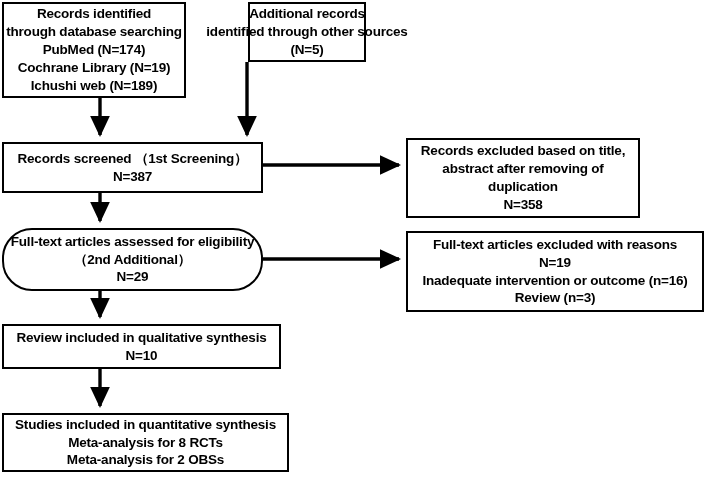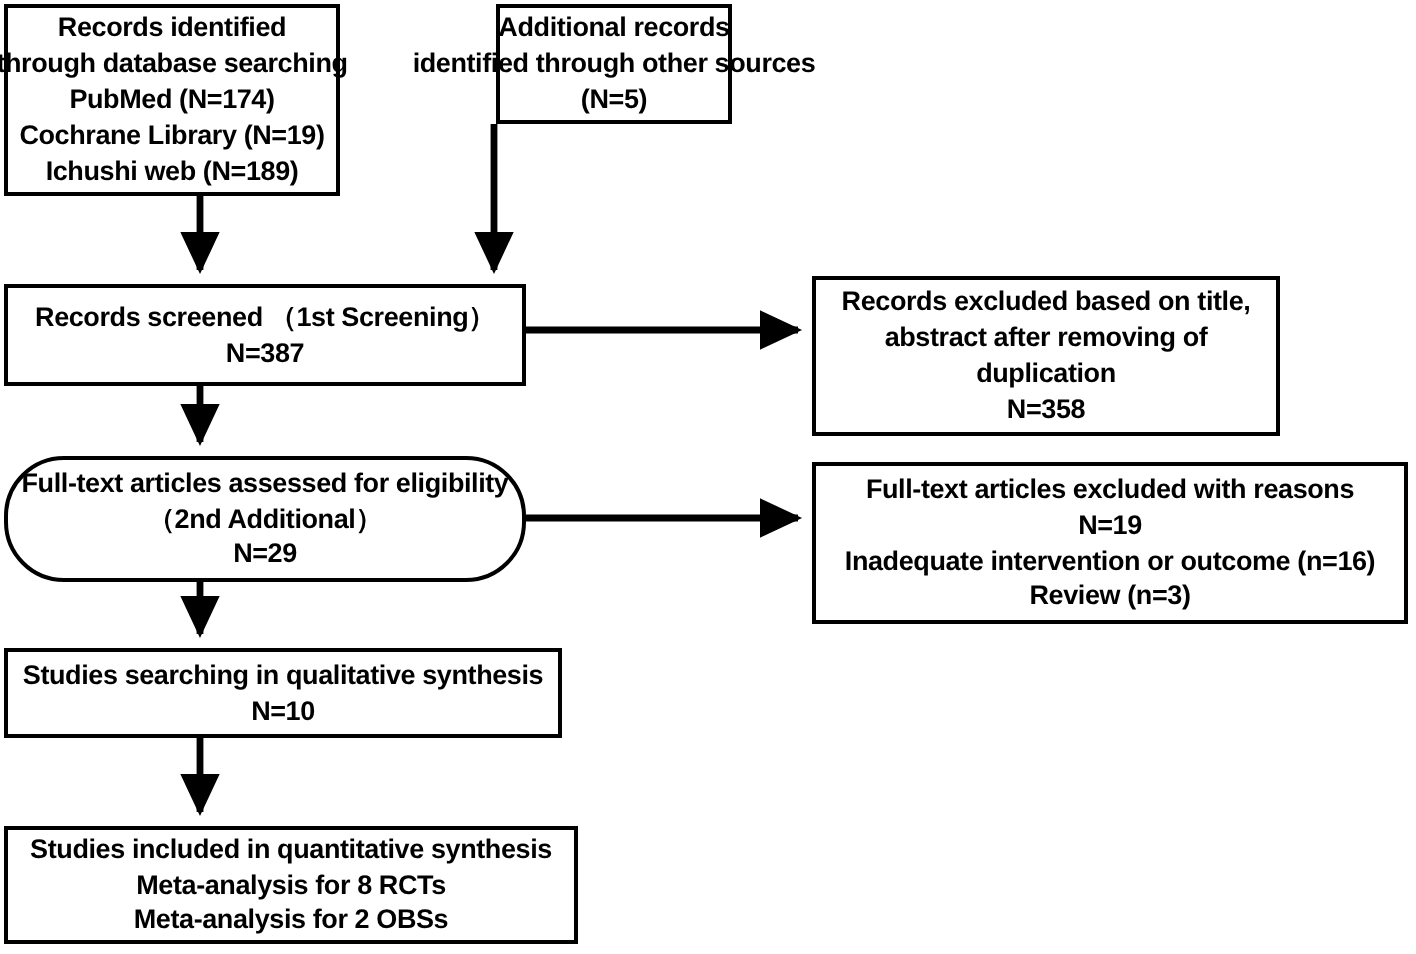--- a/index.html
+++ b/index.html
@@ -40,21 +40,21 @@
     position: absolute;
     left: 0;
     top: 0;
     width: 708px;
     height: 477px;
     overflow: visible;
     pointer-events: none;
   }
 
   
-  #node-db        { left: 2px;   top: 2px;   width: 168px; height: 96px; }
+  #node-db        { left: 2px;   top: 2px;   width: 184px; height: 96px; }
   #node-other     { left: 232px; top: 2px;   width: 118px; height: 60px; }
   #node-screened  { left: 2px;   top: 142px; width: 261px; height: 51px; justify-content: center; }
   #node-excl1     { left: 406px; top: 138px; width: 234px; height: 80px; }
   #node-fulltext  { left: 2px;   top: 228px; width: 261px; height: 63px; border-radius: 30px; }
   #node-excl2     { left: 406px; top: 231px; width: 298px; height: 81px; }
   #node-qual      { left: 2px;   top: 324px; width: 279px; height: 45px; }
   #node-quant     { left: 2px;   top: 413px; width: 287px; height: 59px; }
 
   
   #node-other { width: 118px; margin-left: 16px; }
@@ -133,21 +133,21 @@
   </div>
 
   <div class="node" id="node-excl2">
     <span class="ln">Full-text articles excluded with reasons</span>
     <span class="ln">N=19</span>
     <span class="ln">Inadequate intervention or outcome (n=16)</span>
     <span class="ln">Review (n=3)</span>
   </div>
 
   <div class="node" id="node-qual">
-    <span class="ln">Studies searching in qualitative synthesis</span>
+    <span class="ln">Review included in qualitative synthesis</span>
     <span class="ln">N=10</span>
   </div>
 
   <div class="node" id="node-quant">
     <span class="ln">Studies included in quantitative synthesis</span>
     <span class="ln">Meta-analysis for 8 RCTs</span>
     <span class="ln">Meta-analysis for 2 OBSs</span>
   </div>
 
 </div>

